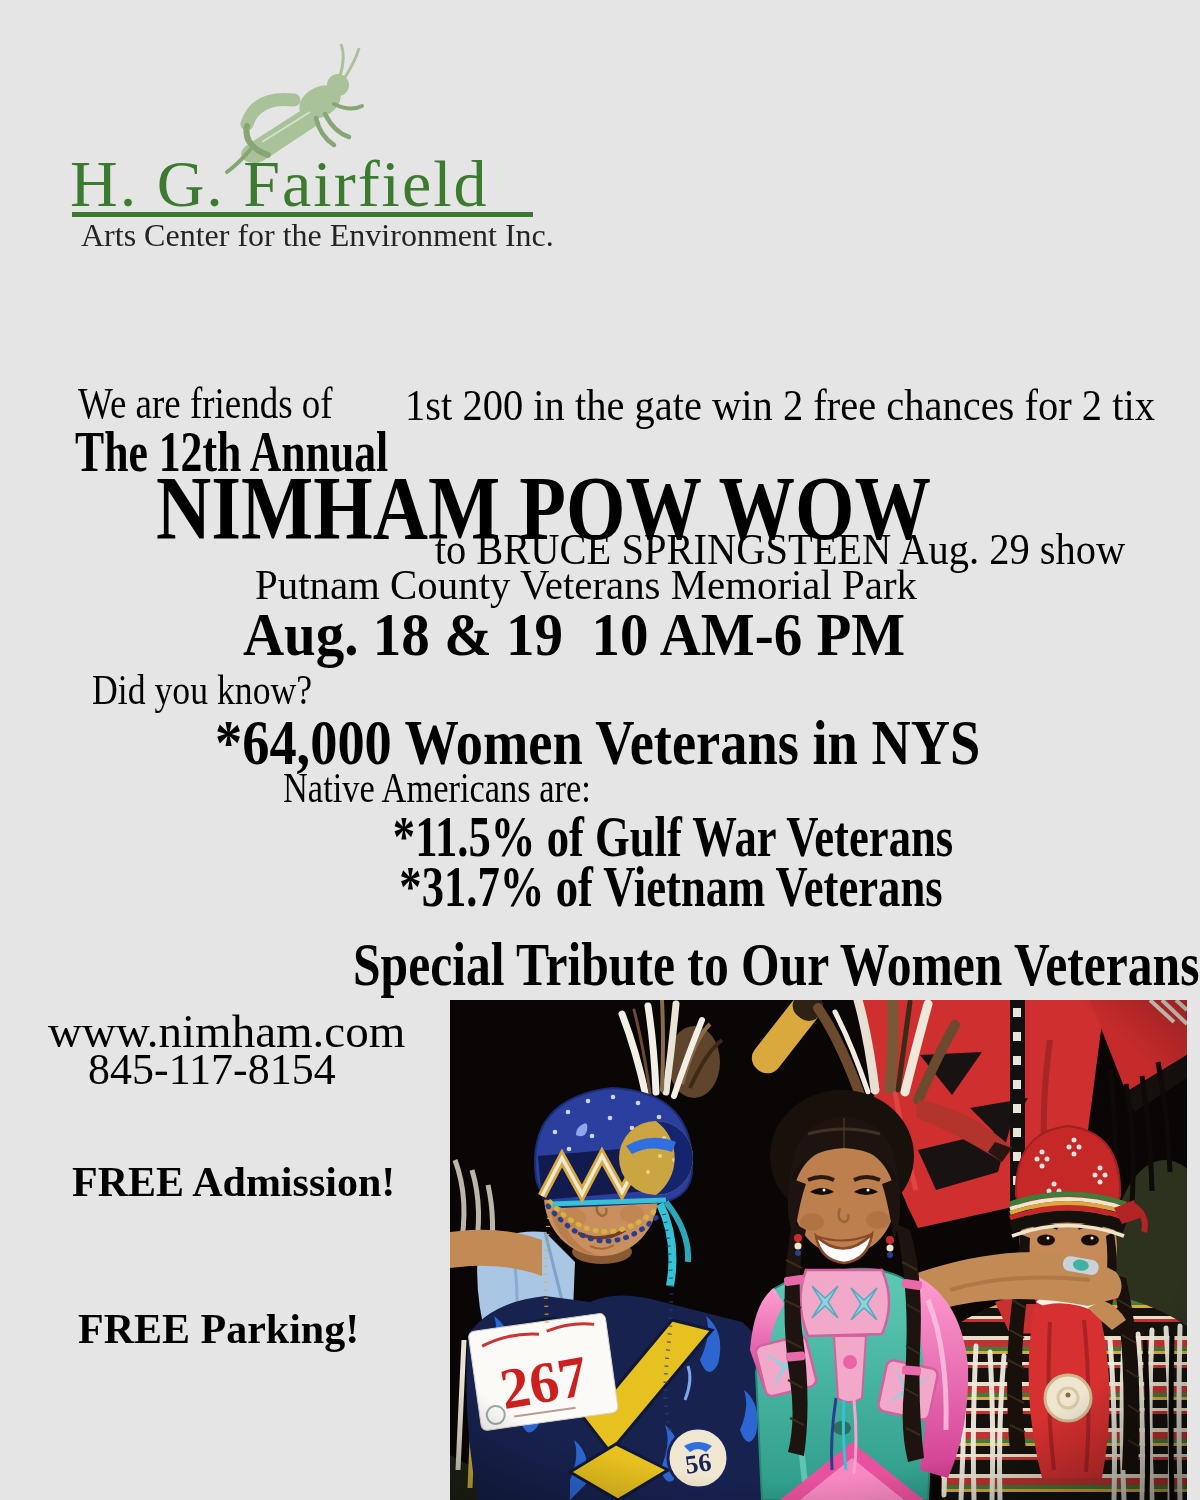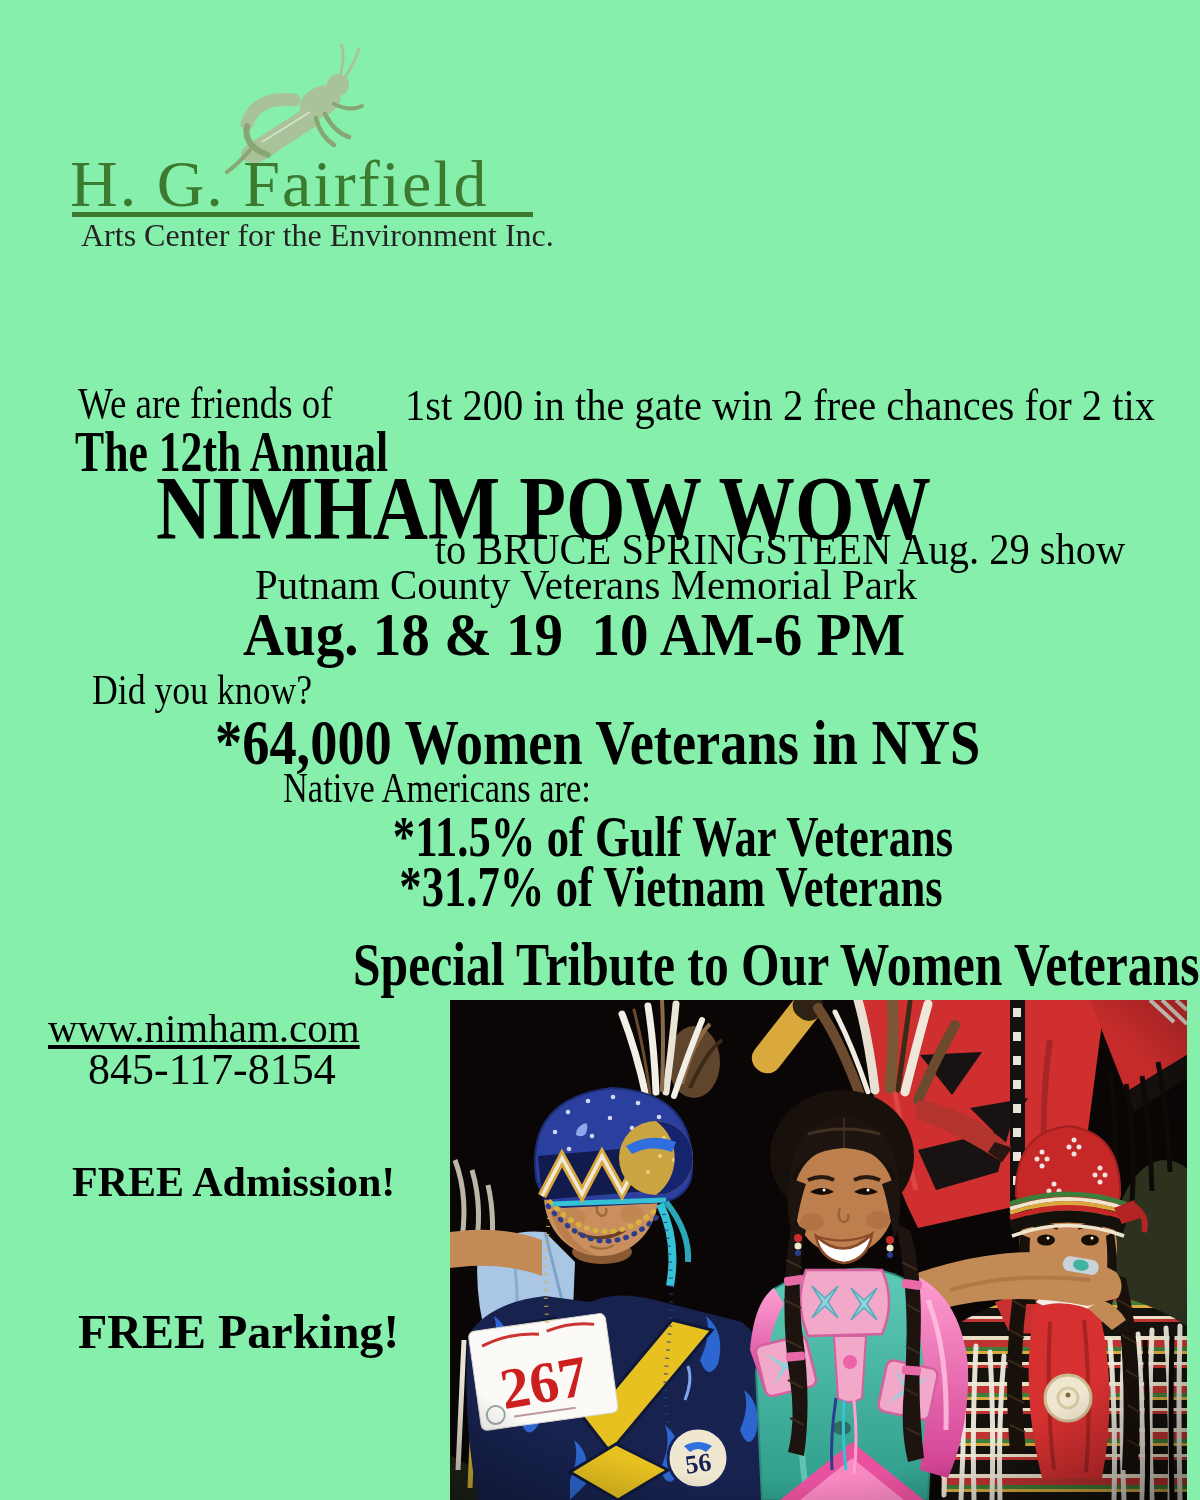--- a/index.html
+++ b/index.html
@@ -1,16 +1,16 @@
 <!DOCTYPE html>
 <html><head>
 <meta charset="utf-8">
 <style>
   html,body{margin:0;padding:0;background:#ffffff;}
-  #flyer{position:relative;width:1200px;height:1500px;background:#86efac;overflow:hidden;
+  #flyer{position:relative;width:1200px;height:1500px;background:#e5e5e5;overflow:hidden;
          font-family:"Liberation Serif",serif;color:#000;}
   .t{position:absolute;line-height:1;white-space:pre;}
   .b{font-weight:700;}
   .sqL{transform-origin:0 0;}
   .sqC{transform-origin:50% 0;text-align:center;}
 </style>
 </head>
 <body>
 
 <div id="flyer">
@@ -45,24 +45,24 @@
   <div class="t sqC" style="left:186px;top:563px;width:800px;font-size:43px;transform:scaleX(.95);">Putnam County Veterans Memorial Park</div>
   <div class="t b sqC" style="left:174px;top:603px;width:800px;font-size:62px;transform:scaleX(.92);">Aug. 18 &amp; 19  10 AM-6 PM</div>
 
   <div class="t sqL" style="left:92px;top:669px;font-size:42px;transform:scaleX(.85);">Did you know?</div>
   <div class="t b sqC" style="left:155px;top:711px;width:800px;font-size:64px;transform:scaleX(.85);">*64,000 Women Veterans in NYS</div>
   <div class="t sqL" style="left:283px;top:767px;font-size:42px;transform:scaleX(.82);">Native Americans are:</div>
   <div class="t b sqC" style="left:273px;top:808px;width:800px;font-size:58px;transform:scaleX(.77);">*11.5% of Gulf War Veterans</div>
   <div class="t b sqC" style="left:271px;top:858px;width:800px;font-size:58px;transform:scaleX(.77);">*31.7% of Vietnam Veterans</div>
   <div class="t b sqC" style="left:273px;top:933px;width:800px;font-size:62px;transform:scaleX(.80);">Special Tribute to Our Women Veterans</div>
 
-  <div class="t" style="left:48px;top:1008px;font-size:41px;text-decoration:underline;">www.nimham.com</div>
+  <div class="t" style="left:48px;top:1008px;font-size:47px;">www.nimham.com</div>
   <div class="t" style="left:88px;top:1048px;font-size:44px;">845-117-8154</div>
   <div class="t b" style="left:72px;top:1161px;font-size:42px;text-align:right;">FREE Admission!</div>
-  <div class="t b" style="left:78px;top:1308px;font-size:48px;">FREE Parking!</div>
+  <div class="t b" style="left:78px;top:1308px;font-size:42px;">FREE Parking!</div>
 
   <svg style="position:absolute;left:450px;top:1000px;" width="737" height="500" viewBox="0 0 737 500">
     <defs>
       <linearGradient id="tealG" x1="0" y1="0" x2="0" y2="1">
         <stop offset="0" stop-color="#5ecab6"></stop>
           <stop offset="1" stop-color="#2e9c8a"></stop>
       </linearGradient>
       <linearGradient id="pinkG" x1="0" y1="0" x2="0" y2="1">
         <stop offset="0" stop-color="#ff9fd2"></stop>
           <stop offset="1" stop-color="#d13e92"></stop>

